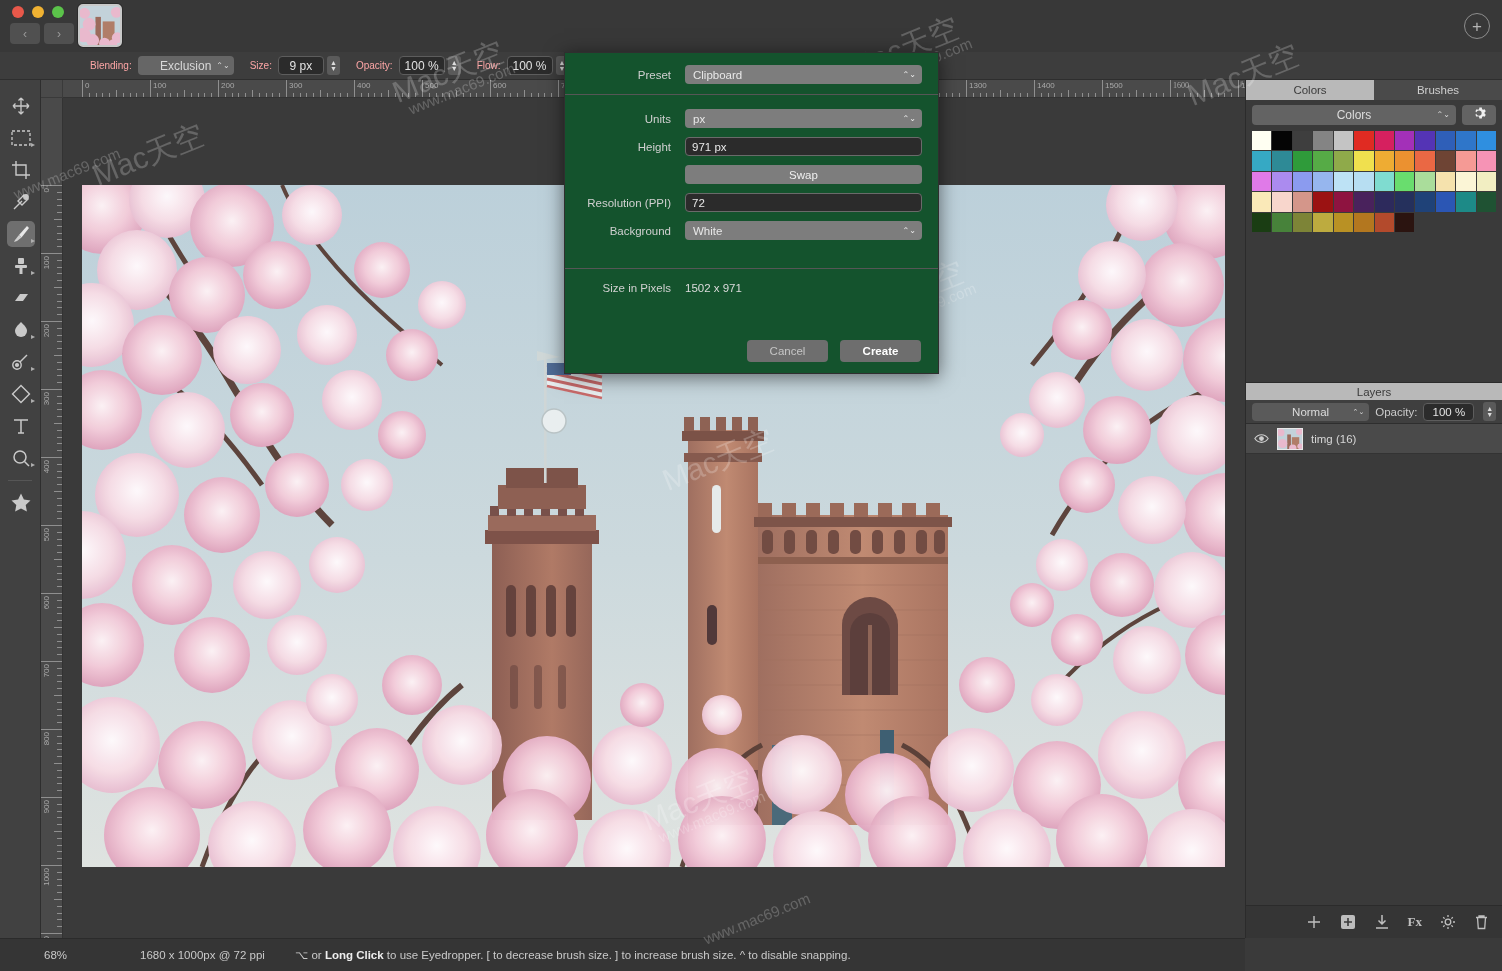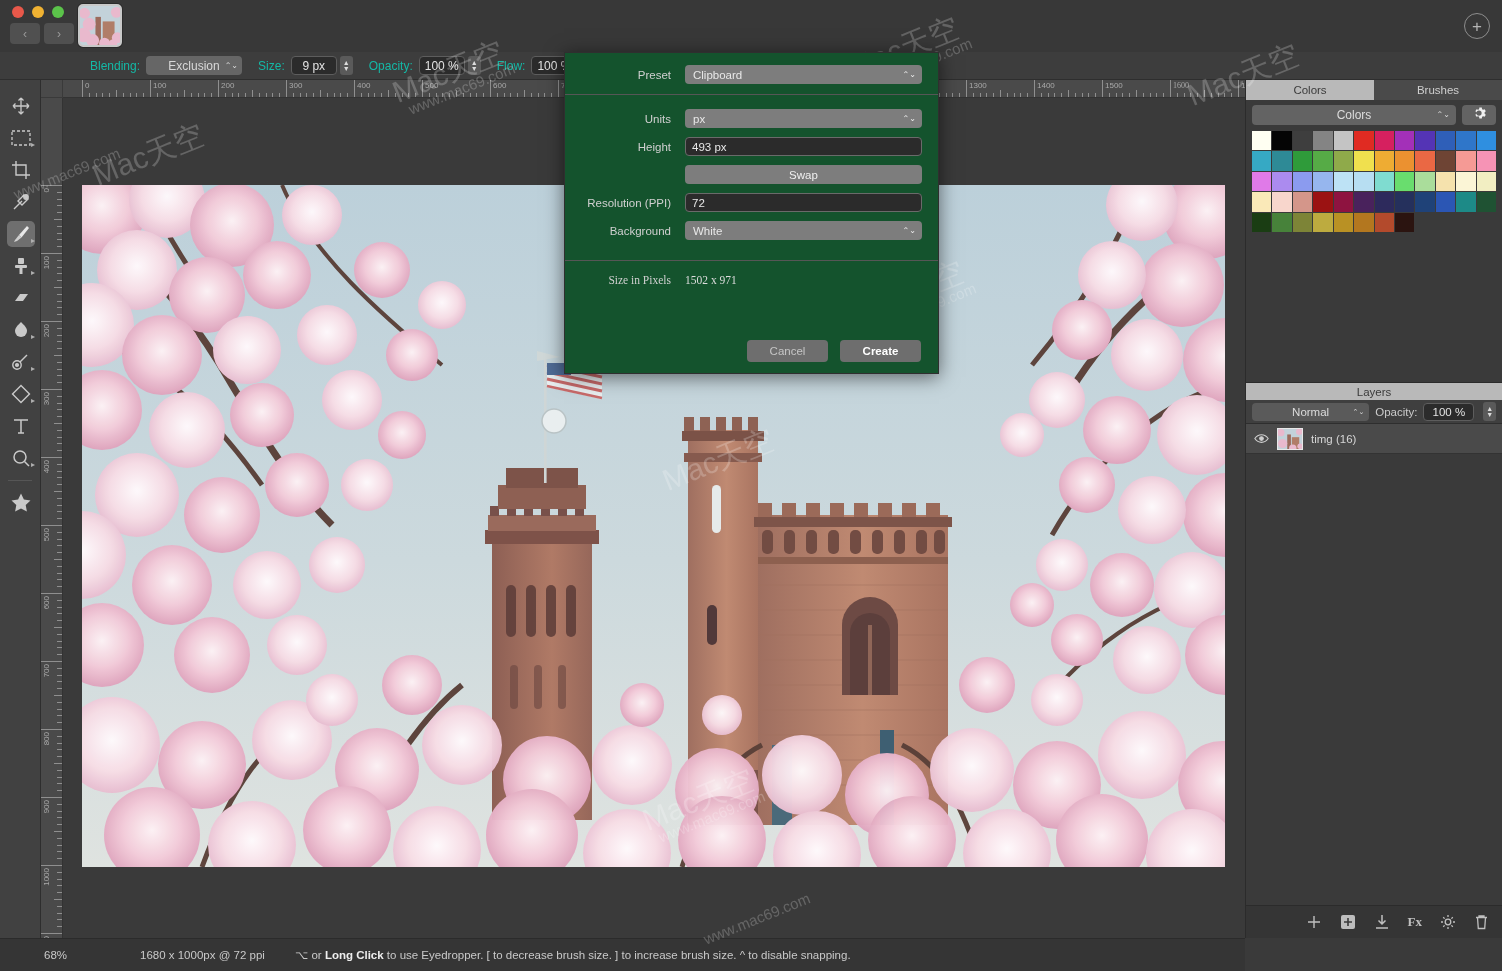--- a/index.html
+++ b/index.html
@@ -43,21 +43,21 @@
 
   
   .optionsbar {
     position: absolute; left: 0; top: 52px; width: 1502px; height: 28px;
     background: #3d3d3d; border-bottom: 1px solid #2e2e2e;
     display: flex; align-items: center;
   }
   .brushprev { position: absolute; left: 58px; top: 54px; width: 20px; text-align: center; }
   .brushprev .dot { width: 3px; height: 3px; background: #c5c5c5; border-radius: 50%; margin: 4px auto 1px; }
   .brushprev .num { font-size: 9px; color: #b9b9b9; }
-  .opt-label { color: #14b8a6; font-size: 12px; margin-right: 6px; }
+  .opt-label { color: #fca5a5; font-size: 10px; margin-right: 6px; }
   .opt-group { display: flex; align-items: center; margin-right: 16px; }
   .opt-select {
     background: #666; border-radius: 4px; height: 19px; width: 96px;
     color: #d8d8d8; font-size: 12px; display: flex; align-items: center;
     padding: 0 4px; position: relative; justify-content: center;
   }
   .opt-select .chev { position: absolute; right: 4px; font-size: 8px; line-height: 1; color: #ddd; }
   .opt-field {
     background: #2b2b2b; border: 1px solid #5d5d5d; border-radius: 4px;
     height: 19px; width: 46px; color: #e2e2e2; font-size: 12px;
@@ -1150,40 +1150,40 @@
     <div class="dlg-sec" style="padding-top:14px;">
       <div class="dlg-row">
         <span class="dlg-label">Units</span>
         <div class="dlg-select">
           <span>px</span>
           <span class="chev">⌃⌄</span>
         </div>
       </div>
       <div class="dlg-row">
         <span class="dlg-label">Height</span>
-        <div class="dlg-input">493 px</div>
+        <div class="dlg-input">971 px</div>
       </div>
       <div class="dlg-row">
         <span class="dlg-label"></span>
         <div class="dlg-btn-wide">Swap</div>
       </div>
       <div class="dlg-row">
         <span class="dlg-label">Resolution (PPI)</span>
         <div class="dlg-input">72</div>
       </div>
-      <div class="dlg-row" style="margin-bottom:8px;">
+      <div class="dlg-row" style="margin-bottom:16px;">
         <span class="dlg-label">Background</span>
         <div class="dlg-select">
           <span>White</span>
           <span class="chev">⌃⌄</span>
         </div>
       </div>
     </div>
     <div class="dlg-sep"></div>
-    <div class="dlg-sec" style="padding-top:13px;font-family:Liberation Serif, serif;">
+    <div class="dlg-sec" style="padding-top:13px;">
       <div class="dlg-row" style="margin-bottom:0;">
         <span class="dlg-label">Size in Pixels</span>
         <span class="dlg-static">1502 x 971</span>
       </div>
     </div>
     <div class="dlg-footer">
       <div class="dlg-btn cancel">Cancel</div>
       <div class="dlg-btn create">Create</div>
     </div>
   </div>

